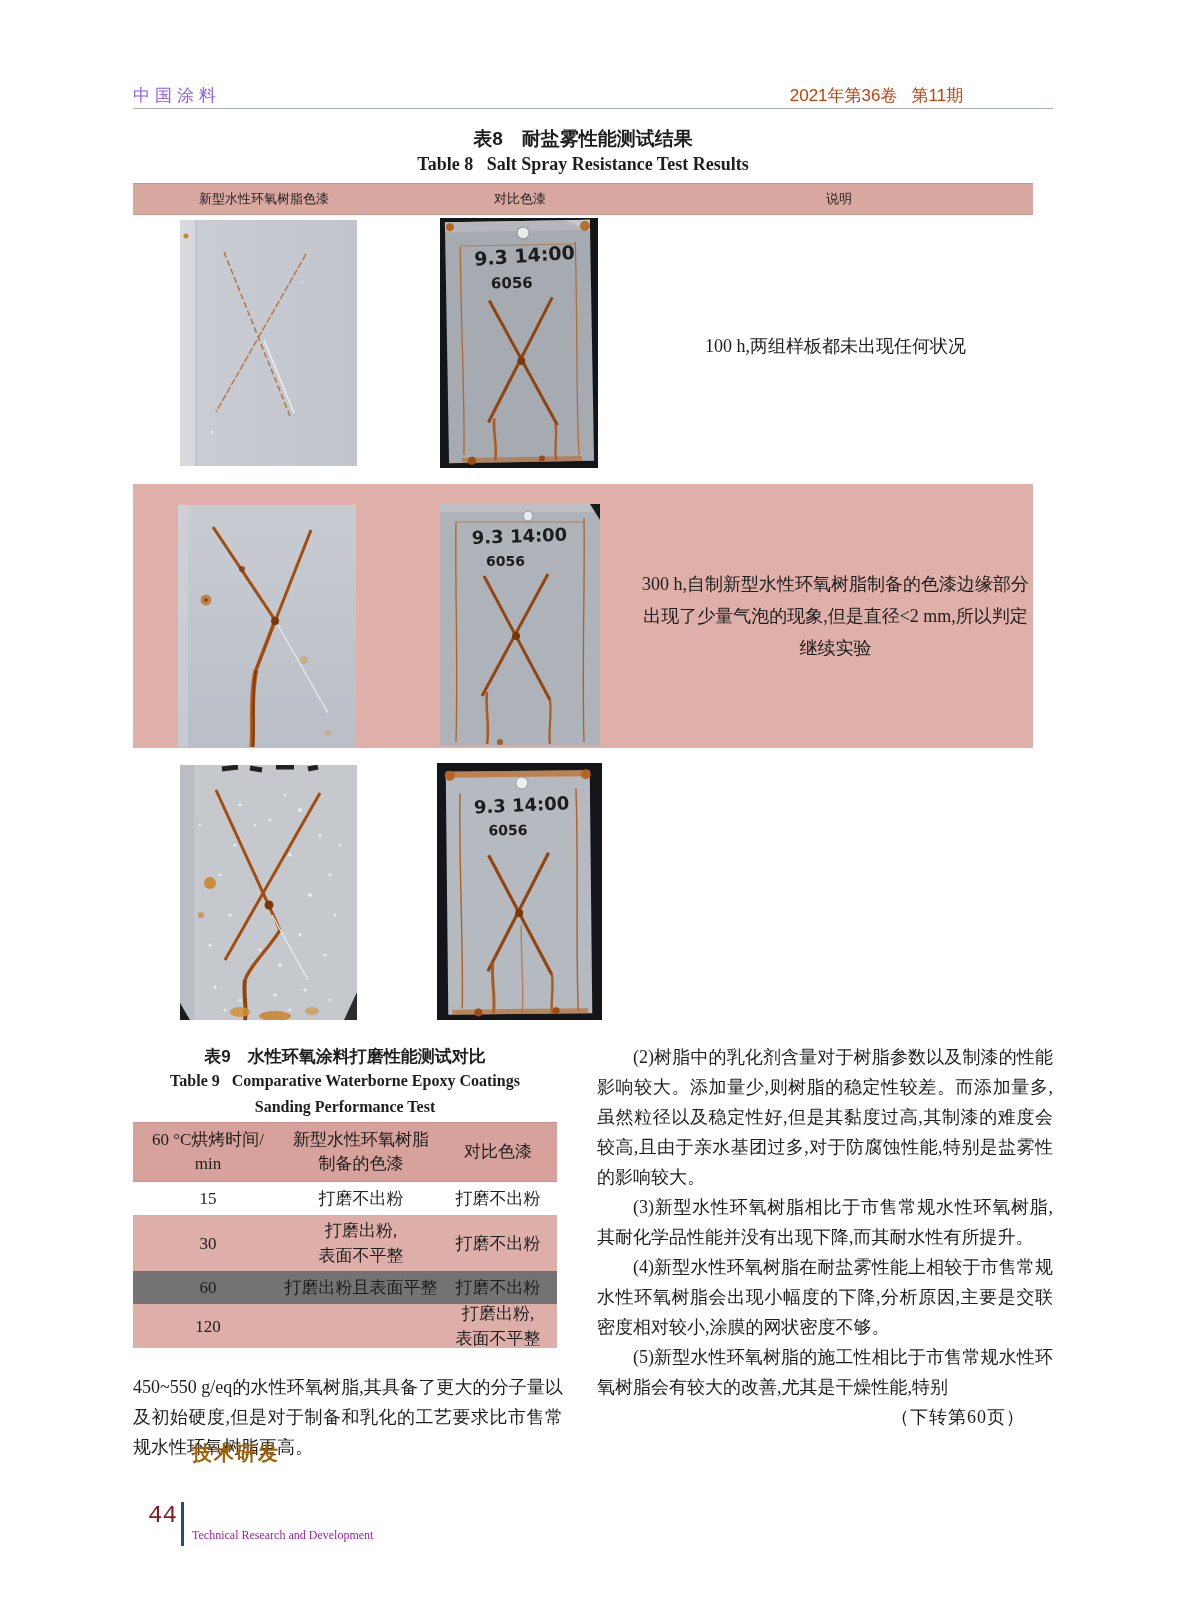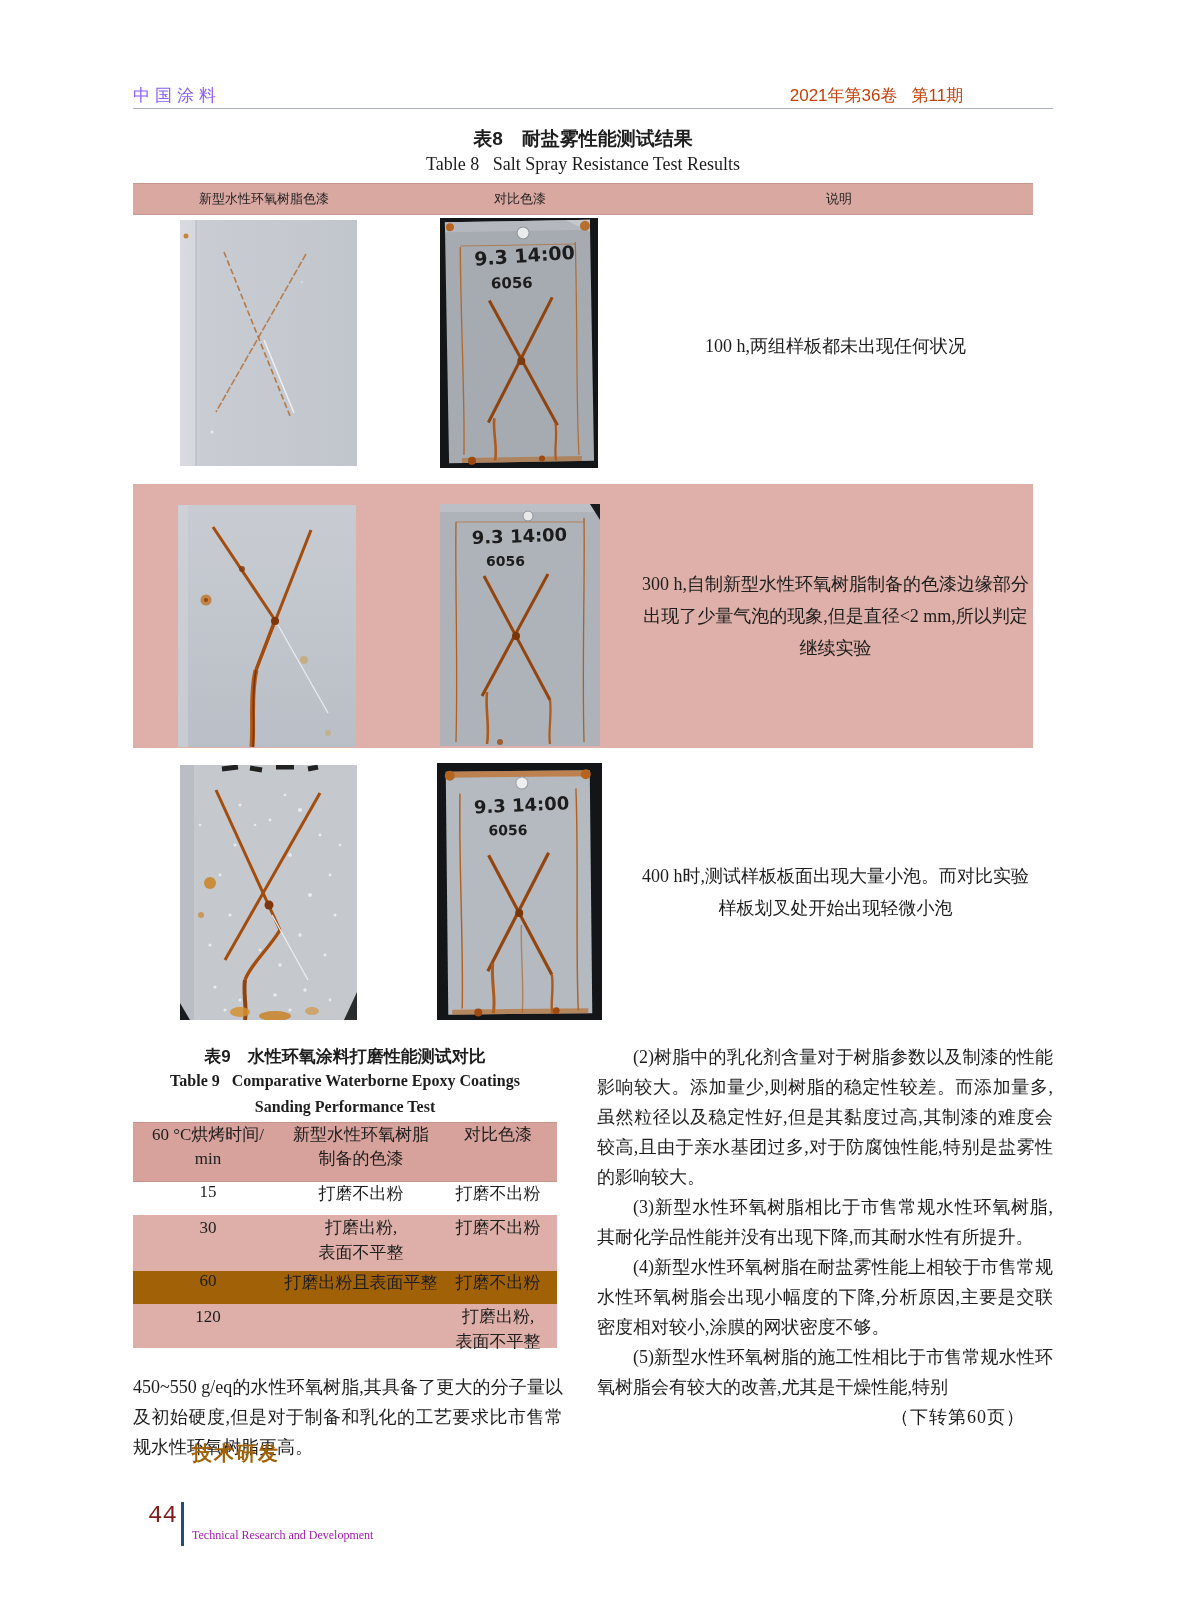--- a/index.html
+++ b/index.html
@@ -18,21 +18,21 @@
 
   
   .journal-name{left:133px;top:84px;font-size:17px;color:#8b5cf6;letter-spacing:5px;}
   .issue-info{left:700px;top:84px;width:353px;text-align:center;font-size:17px;color:#c2410c;
               font-family:"Liberation Sans","DejaVu Sans",sans-serif;}
   .head-rule{left:133px;top:108px;width:920px;height:1px;background:#aab0b5;}
 
   
   .t8-title-zh{left:133px;top:126px;width:900px;text-align:center;font-size:19px;font-weight:bold;
                font-family:"Liberation Sans","DejaVu Sans",sans-serif;}
-  .t8-title-en{left:133px;top:154px;width:900px;text-align:center;font-size:18px;font-weight:normal;}
+  .t8-title-en{left:133px;top:154px;width:900px;text-align:center;font-size:18px;font-weight:bold;}
   .t8-head{left:133px;top:183px;width:900px;height:30px;background:#d9a8a1;display:flex;align-items:center;
            border-top:1px solid #c69790;border-bottom:1px solid #c69790;font-size:13px;}
   .t8-head .c1{width:262px;text-align:center;}
   .t8-head .c2{width:250px;text-align:center;}
   .t8-head .c3{width:388px;text-align:center;}
   .t8-row{left:133px;width:900px;}
   .t8-row1{top:214px;height:264px;}
   .t8-row2{top:484px;height:264px;background:#dfb0a9;}
   .t8-row3{top:748px;height:288px;}
   .t8-note{position:absolute;left:505px;top:0;width:395px;height:100%;
@@ -41,28 +41,28 @@
   .photo{position:absolute;}
   .photo svg{display:block;}
   .hand{font-family:"DejaVu Sans","Liberation Sans",sans-serif;font-weight:bold;fill:#1c1c1c;}
 
   
   .t9-title-zh{left:133px;top:1045px;width:424px;text-align:center;font-size:17px;font-weight:bold;
                font-family:"Liberation Sans","DejaVu Sans",sans-serif;}
   .t9-title-en1{left:133px;top:1072px;width:424px;text-align:center;font-size:16px;font-weight:bold;}
   .t9-title-en2{left:133px;top:1098px;width:424px;text-align:center;font-size:16px;font-weight:bold;}
   .t9{left:133px;top:1122px;width:424px;font-size:17px;}
-  .t9 .trow{display:flex;justify-content:center;text-align:center;}
+  .t9 .trow{display:flex;align-items:center;justify-content:center;text-align:center;}
   .t9 .c1{width:150px;}
   .t9 .c2{width:156px;}
   .t9 .c3{width:118px;}
   .t9-h{height:58px;background:#d7a29b;border-top:1px solid #c4938c;border-bottom:1px solid #c4938c;line-height:24px;}
   .t9-r1{height:33px;background:#ffffff;}
   .t9-r2{height:56px;background:#ddafa8;line-height:25px;}
-  .t9-r3{height:33px;background:#a16207;}
+  .t9-r3{height:33px;background:#737373;}
   .t9-r4{height:44px;background:#ddafa8;line-height:25px;}
 
   
   .left-para{left:133px;top:1372px;width:430px;font-size:18px;line-height:30px;text-align:justify;}
   .right-col{left:597px;top:1042px;width:456px;font-size:18px;line-height:30px;text-align:justify;}
   .right-col p{margin:0;text-indent:2em;}
   .cont-note{text-align:right;text-indent:0;padding-right:28px;letter-spacing:1px;}
 
   
   .pg-num{left:148px;top:1502px;font-size:24px;color:#7f1d1d;font-family:Liberation Mono, monospace;}
@@ -254,21 +254,20 @@
           <circle cx="82" cy="150" r="4" fill="#7a3508"></circle>
           <path d="M55,200 C53,218 58,235 55,250" stroke="#ad5a1e" stroke-width="3" fill="none"></path>
           <path d="M114,212 C116,228 112,240 114,251" stroke="#ad5a1e" stroke-width="2.4" fill="none"></path>
           <path d="M84,162 C83,192 86,222 84,250" stroke="#ad5a1e" stroke-width="1.4" fill="none" opacity="0.6"></path>
           <rect x="14" y="246" width="136" height="5" fill="#b5651d" opacity="0.6"></rect>
           <circle cx="40" cy="249" r="4" fill="#9c4a10"></circle>
           <circle cx="118" cy="248" r="3.4" fill="#9c4a10"></circle>
         </g>
       </svg>
     </div>
-    <div class="t8-note">400 h时,测试样板板面出现大量小泡。而对比实验样板划叉处开始出现轻微小泡</div>
   </div>
 
   <div class="abs t9-title-zh pre">表9　水性环氧涂料打磨性能测试对比</div>
   <div class="abs t9-title-en1 pre">Table 9   Comparative Waterborne Epoxy Coatings</div>
   <div class="abs t9-title-en2 pre">Sanding Performance Test</div>
 
   <div class="abs t9">
     <div class="trow t9-h">
       <div class="c1 prelines">60 °C烘烤时间/
 min</div>

